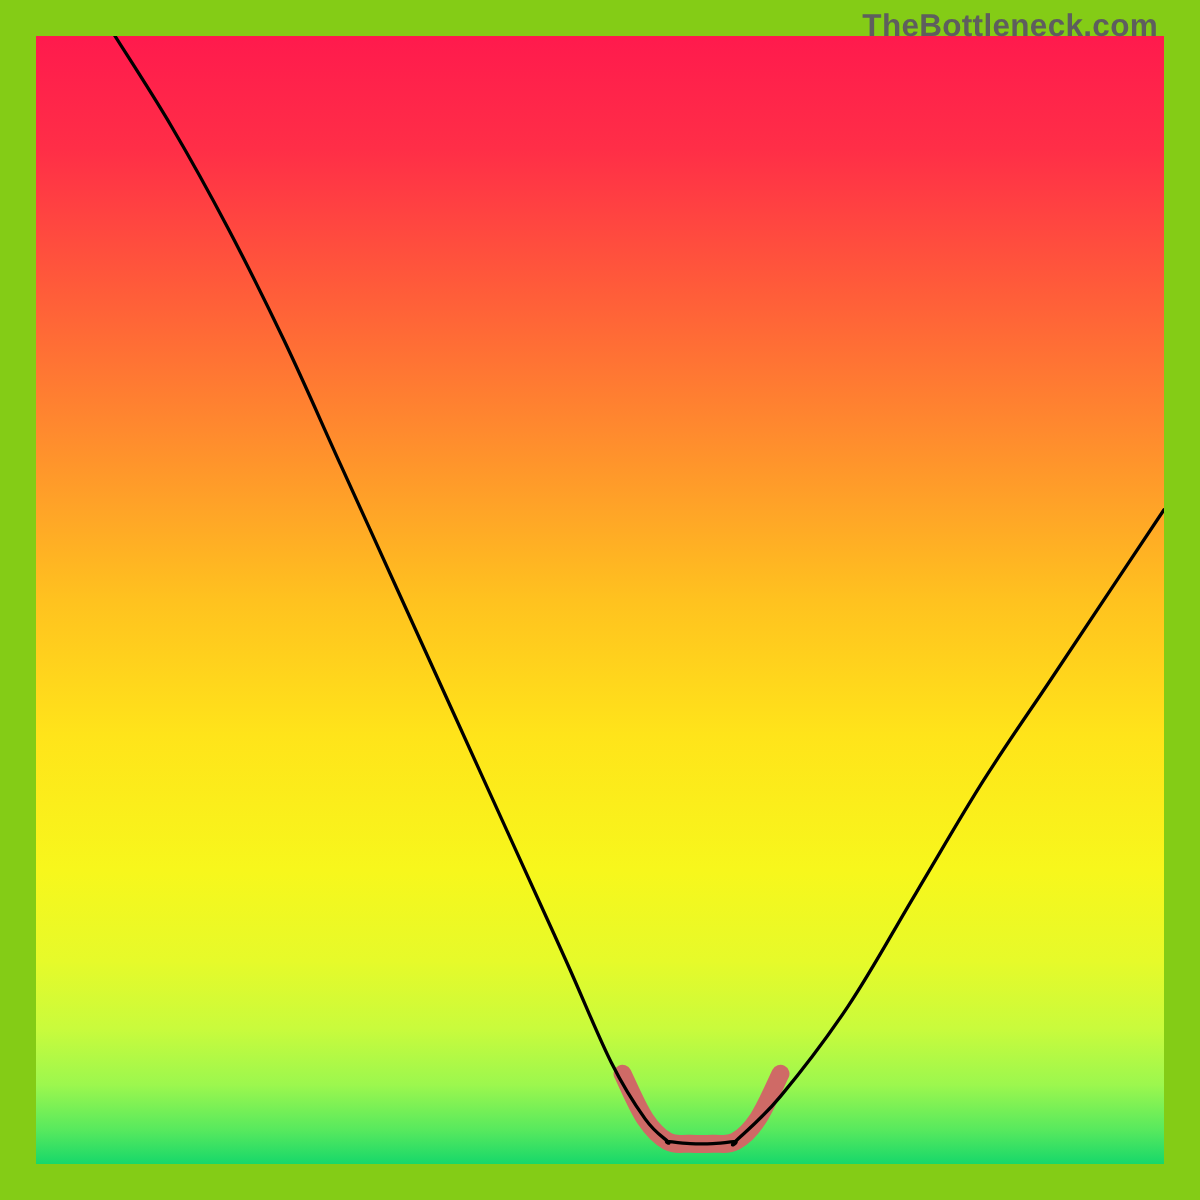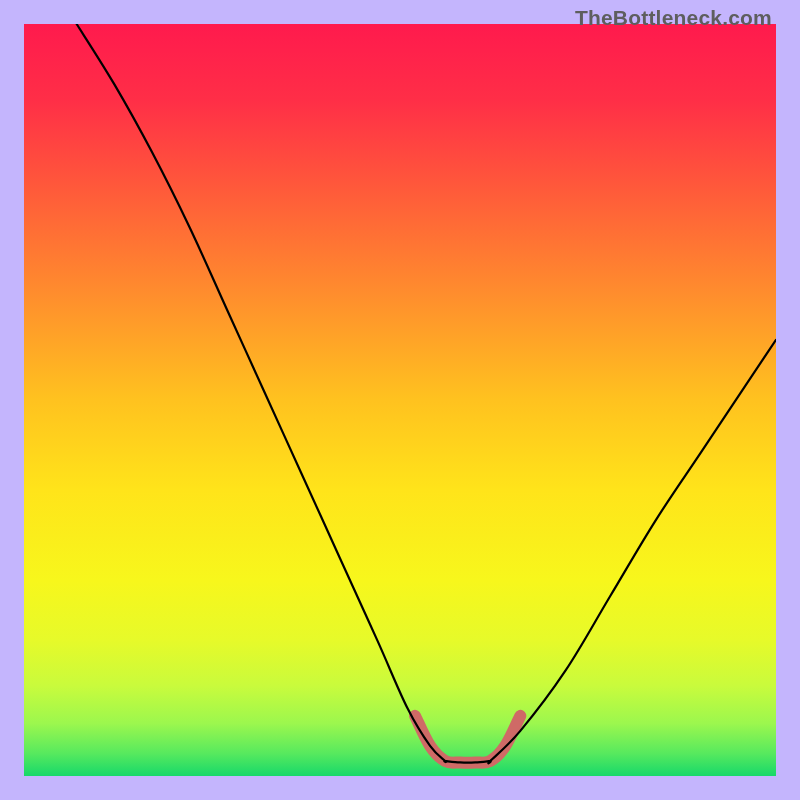--- a/index.html
+++ b/index.html
@@ -8,21 +8,21 @@
     width: 800px;
     height: 800px;
     overflow: hidden;
     background: #000;
     font-family: Arial, Helvetica, sans-serif;
   }
   .frame {
     position: relative;
     width: 800px;
     height: 800px;
-    background: #c4b5fd;
+    background: #84cc16;
   }
   .plot {
     position: absolute;
     left: 24px;
     top: 24px;
     width: 752px;
     height: 752px;
     overflow: hidden;
   }
   .watermark {

